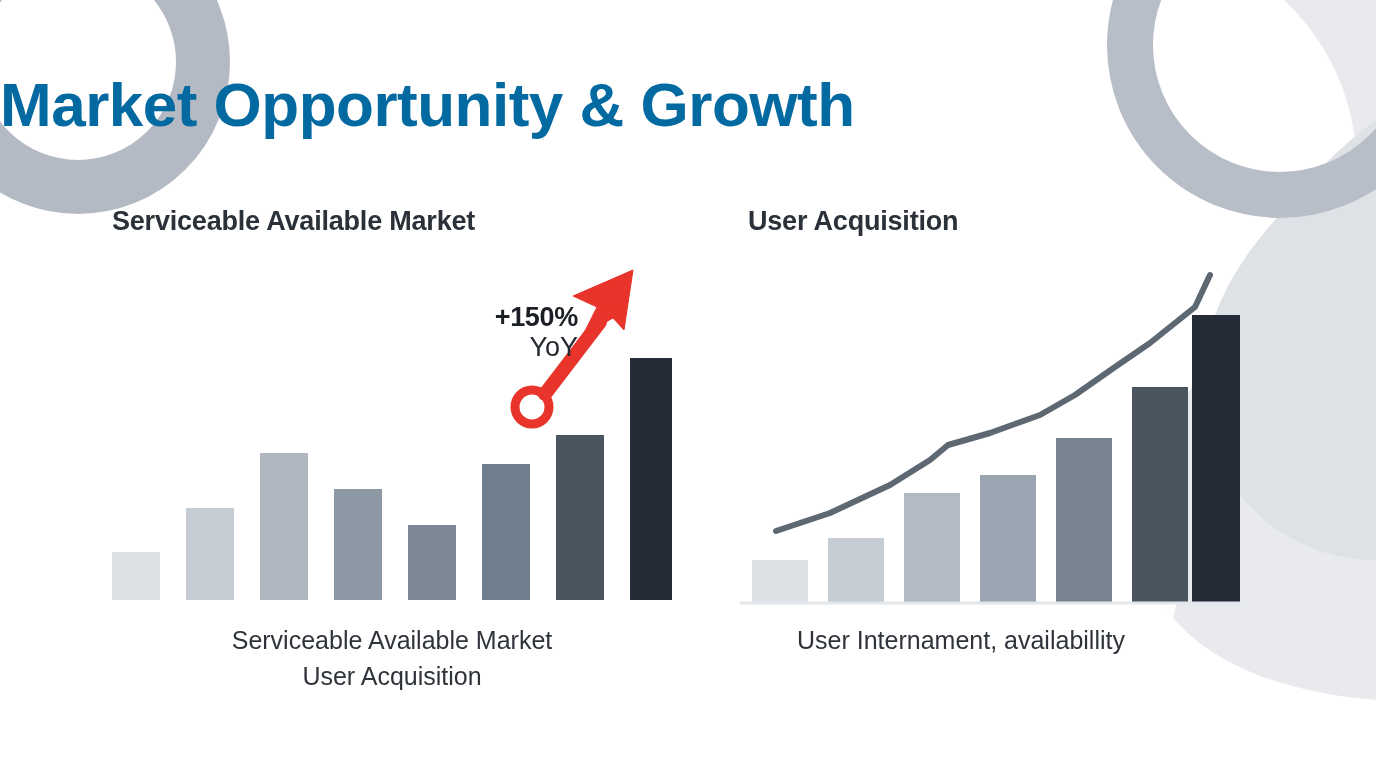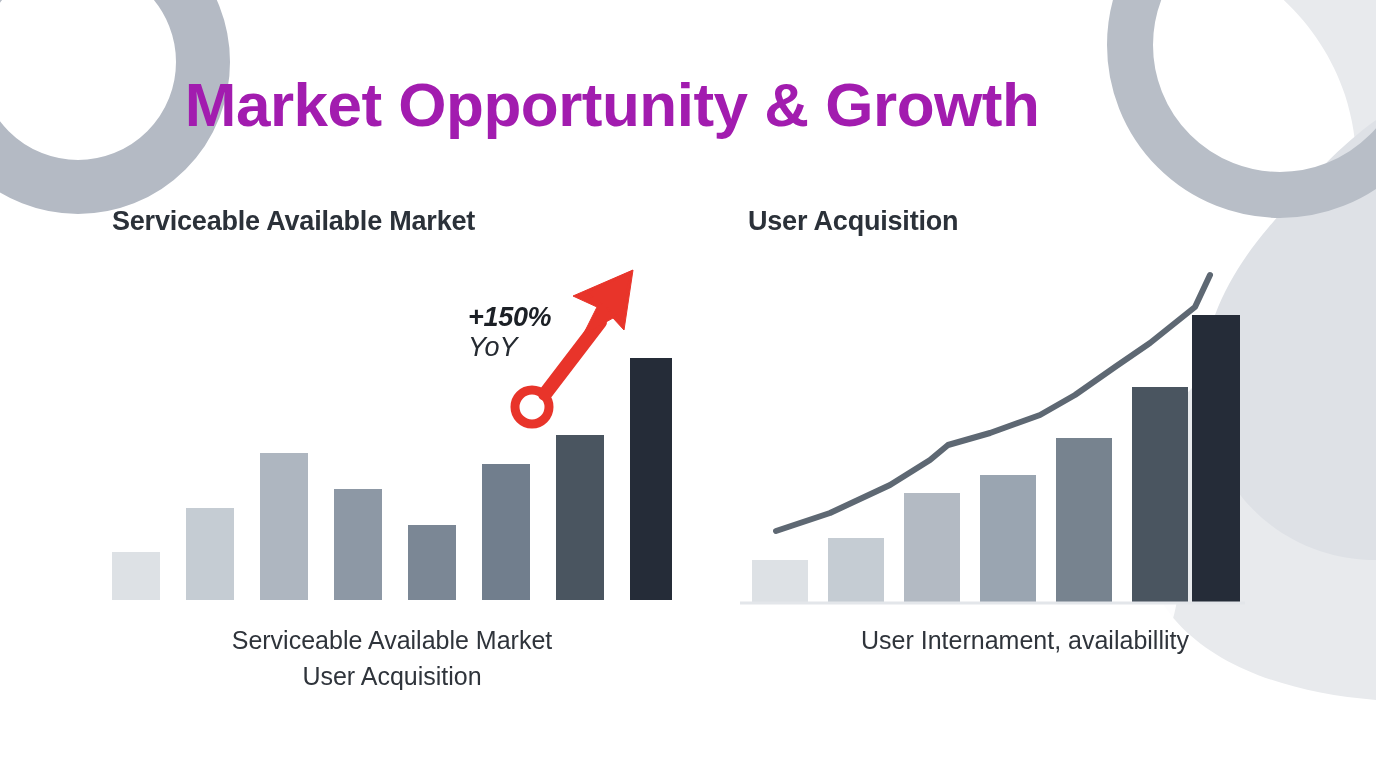--- a/index.html
+++ b/index.html
@@ -35,25 +35,24 @@
     top: 0;
     left: 0;
   }
 
   
   .slide-title {
     position: absolute;
     left: 0;
     top: 72px;
     width: 1224px;
-    text-align: center;
     font-size: 62px;
     font-weight: bold;
     letter-spacing: -0.5px;
-    color: #a21caf;
+    color: #0369a1;
     line-height: 1.05;
   }
 
   
   .panel {
     position: absolute;
     top: 205px;
   }
   .panel-left  { left: 112px; width: 560px; }
   .panel-right { left: 748px; width: 500px; }
@@ -77,32 +76,32 @@
 
   .caption {
     position: absolute;
     text-align: center;
     font-size: 25px;
     color: #2f343b;
     line-height: 1.45;
     font-weight: normal;
   }
   .caption-left  { left: 92px;  top: 622px; width: 600px; }
-  .caption-right { left: 775px; top: 622px; width: 500px; }
+  .caption-right { left: 711px; top: 622px; width: 500px; }
 
   .caption-line { display: block; }
 
   
   .annotation {
     position: absolute;
     left: 468px;
     top: 302px;
     width: 110px;
+    text-align: right;
     line-height: 1.12;
-    font-style: italic;
   }
   .annotation-value {
     display: block;
     font-size: 27px;
     font-weight: bold;
     color: #1c2026;
     letter-spacing: -0.3px;
   }
   .annotation-unit {
     display: block;

